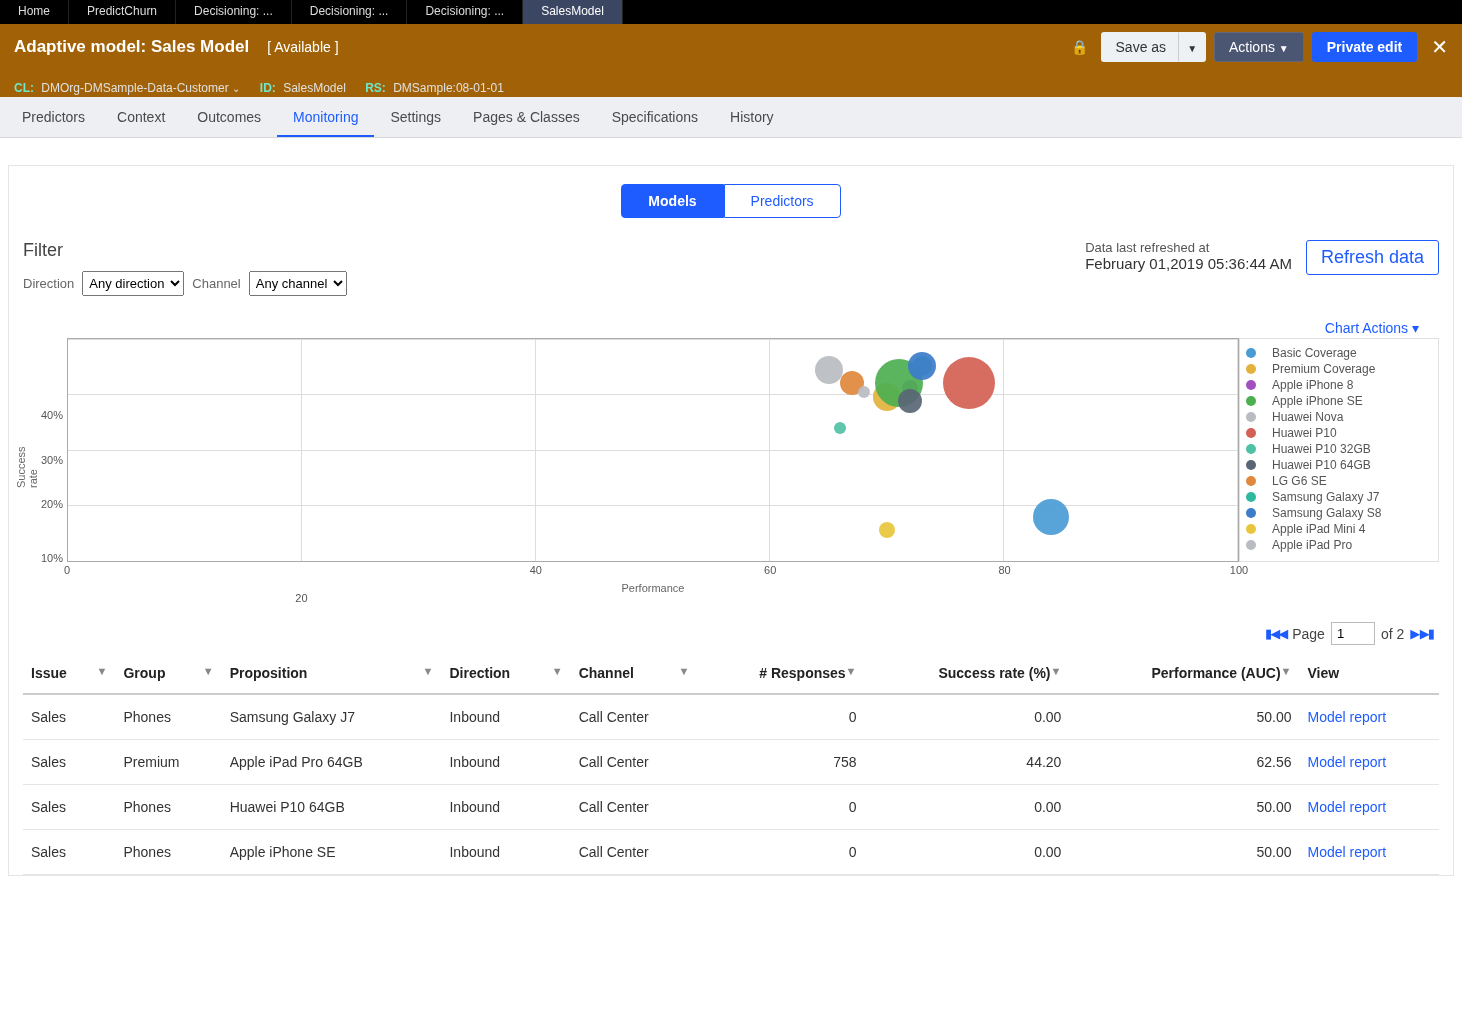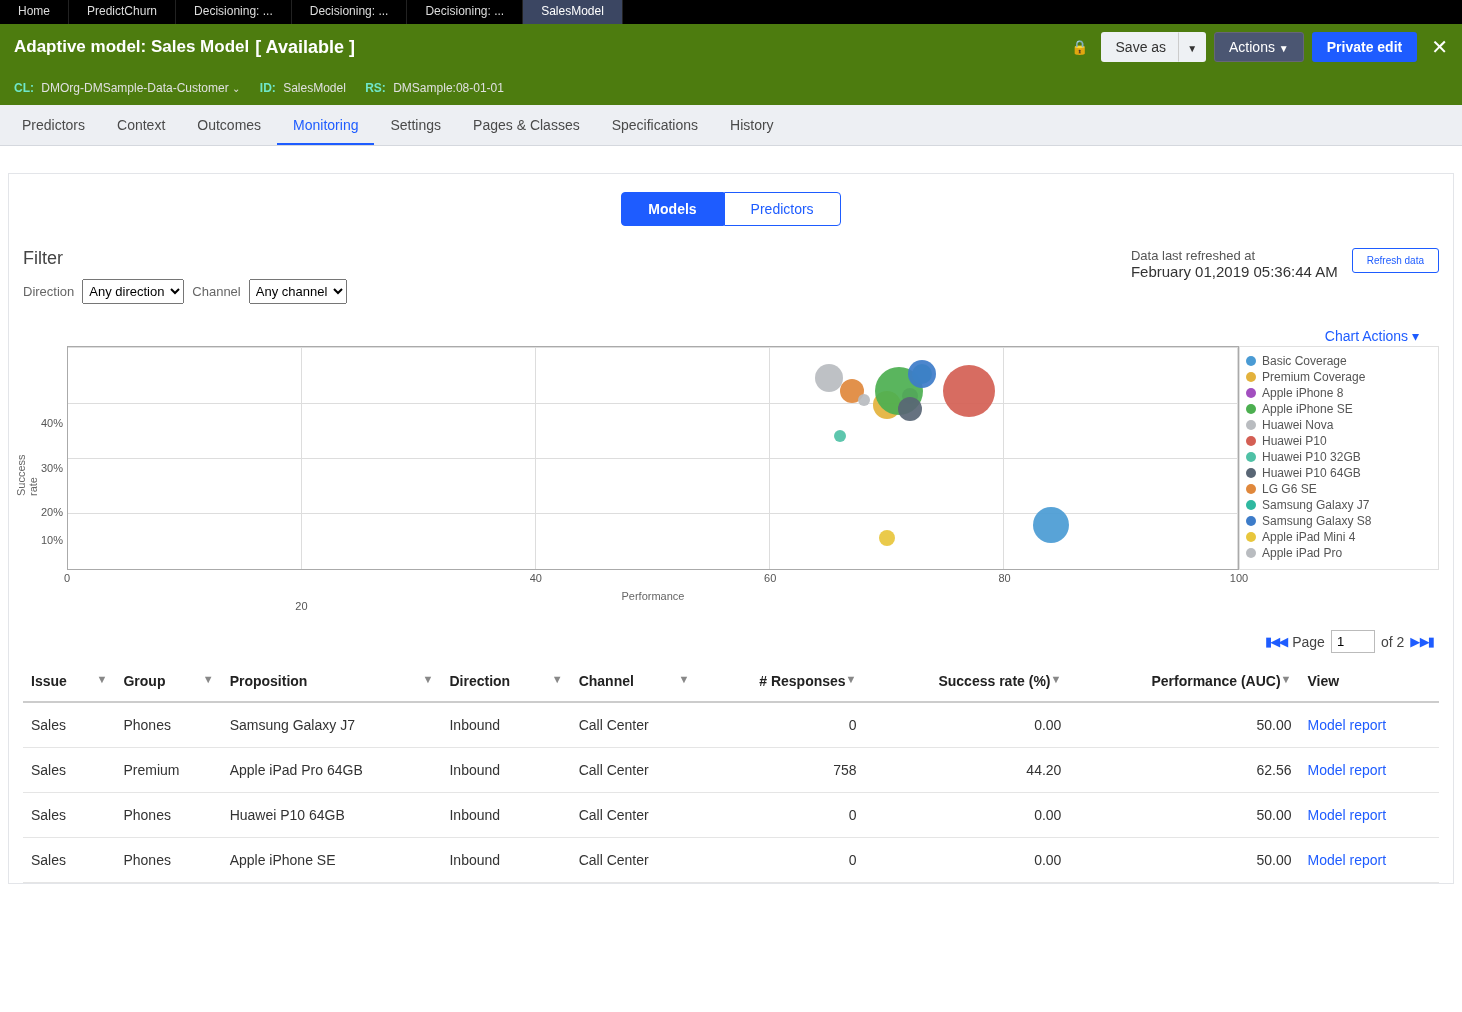--- a/index.html
+++ b/index.html
@@ -4,24 +4,24 @@
 <style>
   * { box-sizing: border-box; margin: 0; padding: 0; font-family: Arial, Helvetica, sans-serif; }
   body { background: #fff; font-size: 13px; color: #333; }
 
   
   .app-tabs { background: #000; display: flex; height: 24px; }
   .app-tab { color: #ddd; font-size: 12px; padding: 4px 18px; border-right: 1px solid #222; cursor: pointer; }
   .app-tab.active { background: #3b4662; color: #fff; }
 
   
-  .header { background: #4d7c0f; color: #fff; padding: 8px 14px 10px; }
+  .header { background: #a16207; color: #fff; padding: 8px 14px 2px; }
   .header-row1 { display: flex; align-items: center; }
   .header-title { font-size: 17px; font-weight: 700; }
-  .header-status { font-size: 18px; font-weight: 700; margin-left: 6px; }
+  .header-status { font-size: 14px; font-weight: 400; margin-left: 18px; }
   .header-spacer { flex: 1; }
   .lock-icon { font-size: 14px; color: #ccc; margin-right: 12px; }
   .btn { font-size: 14px; border-radius: 3px; padding: 6px 14px; cursor: pointer; border: 1px solid transparent; }
   .btn-light { background: #eef1f4; color: #333; }
   .btn-light-split { background: #eef1f4; color: #333; padding: 6px 8px; margin-left: -3px; border-left: 1px solid #ccc; border-radius: 0 3px 3px 0; }
   .btn-light.left { border-radius: 3px 0 0 3px; }
   .btn-dark { background: #4b5672; color: #fff; border: 1px solid #667; margin-left: 8px; }
   .btn-primary { background: #1e5cff; color: #fff; font-weight: 600; margin-left: 8px; }
   .close-x { font-size: 20px; color: #fff; margin-left: 14px; cursor: pointer; }
   .header-row2 { margin-top: 19px; font-size: 12px; }
@@ -44,40 +44,40 @@
   .seg.right { border-radius: 0 4px 4px 0; background: #fff; color: #1e5cff; }
 
   .filter-row { display: flex; align-items: flex-start; margin-bottom: 10px; }
   .filter-title { font-size: 18px; color: #444; margin-bottom: 10px; }
   .filter-controls { display: flex; align-items: center; gap: 8px; }
   .lbl { font-size: 13px; color: #666; }
   select { font-size: 13px; padding: 3px 2px; }
   .refresh-block { margin-left: auto; display: flex; align-items: flex-start; gap: 14px; }
   .refresh-text { text-align: left; font-size: 13px; color: #555; }
   .refresh-text .ts { font-size: 15px; color: #333; }
-  .btn-outline { background: #fff; color: #1e5cff; border: 1px solid #1e5cff; border-radius: 3px; padding: 6px 14px; font-size: 10px; cursor: pointer; }
+  .btn-outline { background: #fff; color: #1e5cff; border: 1px solid #1e5cff; border-radius: 3px; padding: 6px 14px; font-size: 18px; cursor: pointer; }
 
   .chart-actions { text-align: right; color: #1e5cff; font-size: 14px; margin: 24px 20px -4px 0; cursor: pointer; }
 
   
   .chart-wrap { display: flex; margin: 6px 0 28px; }
   .chart-y { width: 44px; position: relative; }
   .ylbl { position: absolute; left: 0; top: 50%; transform: translate(-18px,-50%) rotate(-90deg); font-size: 11px; color: #666; }
   .ytick { position: absolute; right: 4px; font-size: 11px; color: #555; transform: translateY(50%); }
   .chart-plot { flex: 1; position: relative; height: 224px; border: 1px solid #aaa; background:
       repeating-linear-gradient(to right, transparent 0 calc(20% - 1px), #ddd calc(20% - 1px) 20%),
       repeating-linear-gradient(to top, transparent 0 calc(25% - 1px), #ddd calc(25% - 1px) 25%);
     }
   .bubble { position: absolute; border-radius: 50%; transform: translate(-50%, 50%); opacity: 0.92; }
   .xticks { position: relative; height: 18px; }
   .xtick { position: absolute; font-size: 11px; color: #555; transform: translateX(-50%); top: 2px; }
   .xlbl { text-align: center; font-size: 11px; color: #666; margin-top: 2px; }
 
   .legend { width: 200px; border: 1px solid #e0e0e0; padding: 6px 4px; font-size: 12px; overflow-y: scroll; max-height: 224px; }
-  .legend-row { display: flex; align-items: center; gap: 6px; padding: 1px 2px; color: #555; }
+  .legend-row { display: flex; align-items: center; gap: 16px; padding: 1px 2px; color: #555; }
   .swatch { width: 10px; height: 10px; border-radius: 50%; flex: none; }
 
   
   .pager { display: flex; justify-content: flex-end; align-items: center; gap: 6px; margin: 28px 6px 10px; font-size: 14px; color: #444; }
   .pager .nav-icon { color: #1e5cff; cursor: pointer; font-size: 13px; letter-spacing: -2px; }
   .pager input { width: 44px; text-align: left; padding: 3px 5px; font-size: 13px; border: 1px solid #bbb; }
 
   
   table { width: 100%; border-collapse: collapse; font-size: 14px; }
   thead th { text-align: left; font-weight: 700; padding: 10px 8px 12px; border-bottom: 2px solid #ccc; color: #222; position: relative; }
@@ -159,21 +159,21 @@
       </div>
     </div>
 
     <div class="chart-actions">
       <span>Chart Actions</span> <span>▾</span>
     </div>
 
     <div class="chart-wrap">
       <div class="chart-y" id="chart-y">
         <span class="ylbl">Success rate</span>
-      <span class="ytick" style="bottom: 62px;">10%</span>
+      <span class="ytick" style="bottom: 36px;">10%</span>
           <span class="ytick" style="bottom: 89.6px;">20%</span>
           <span class="ytick" style="bottom: 134.4px;">30%</span>
           <span class="ytick" style="bottom: 179.2px;">40%</span>
         </div>
       <div style="flex:1">
         <div class="chart-plot" id="chart-plot">
             <div class="bubble" title="Basic Coverage" style="left: 84%; bottom: 20%; height: 36px; width: 36px; background: rgb(74, 155, 212);"></div>
             <div class="bubble" title="Premium Coverage" style="left: 70%; bottom: 74%; height: 28px; width: 28px; background: rgb(227, 178, 60);"></div>
             <div class="bubble" title="Apple iPhone 8" style="left: 72%; bottom: 78%; height: 16px; width: 16px; background: rgb(162, 79, 191);"></div>
             <div class="bubble" title="Apple iPhone SE" style="left: 71%; bottom: 80%; height: 48px; width: 48px; background: rgb(76, 175, 80);"></div>

